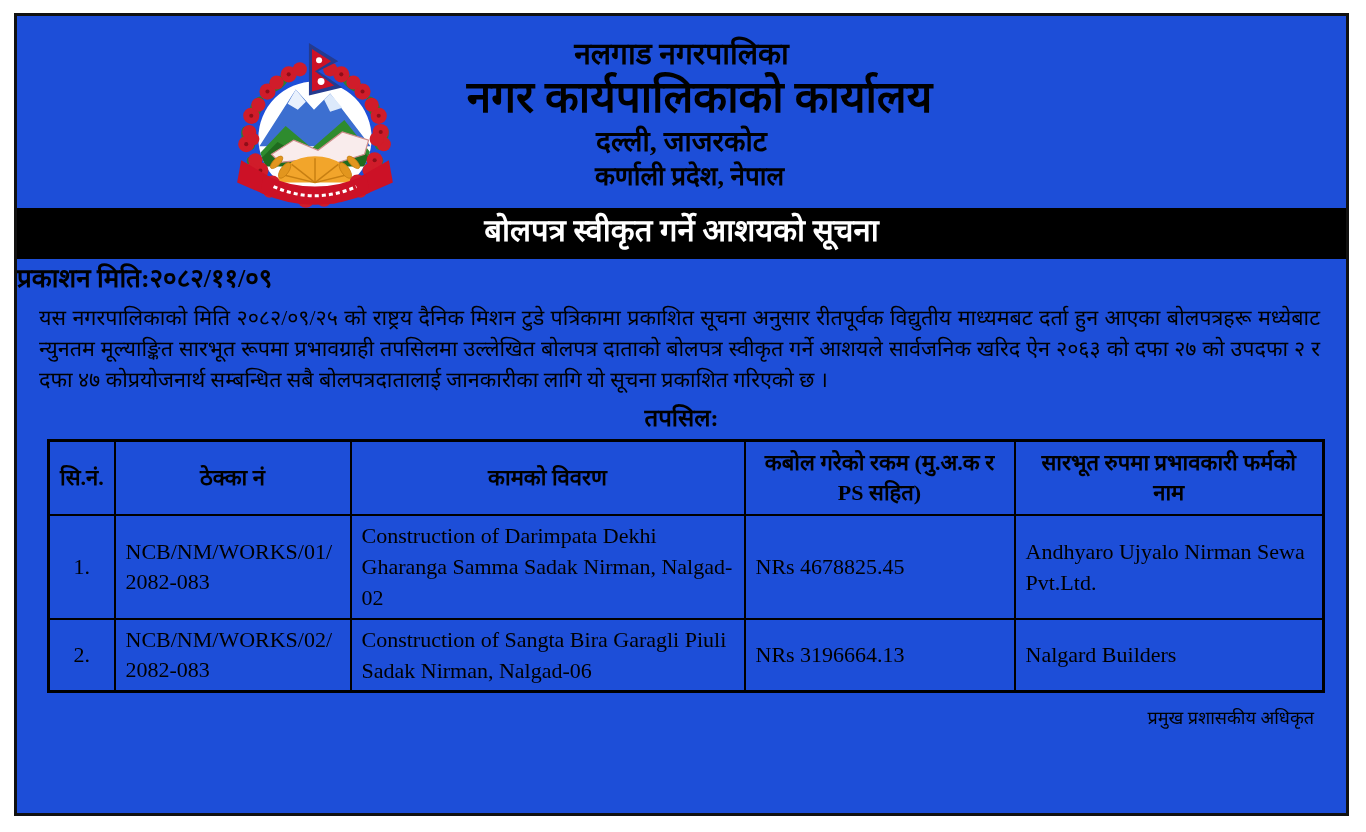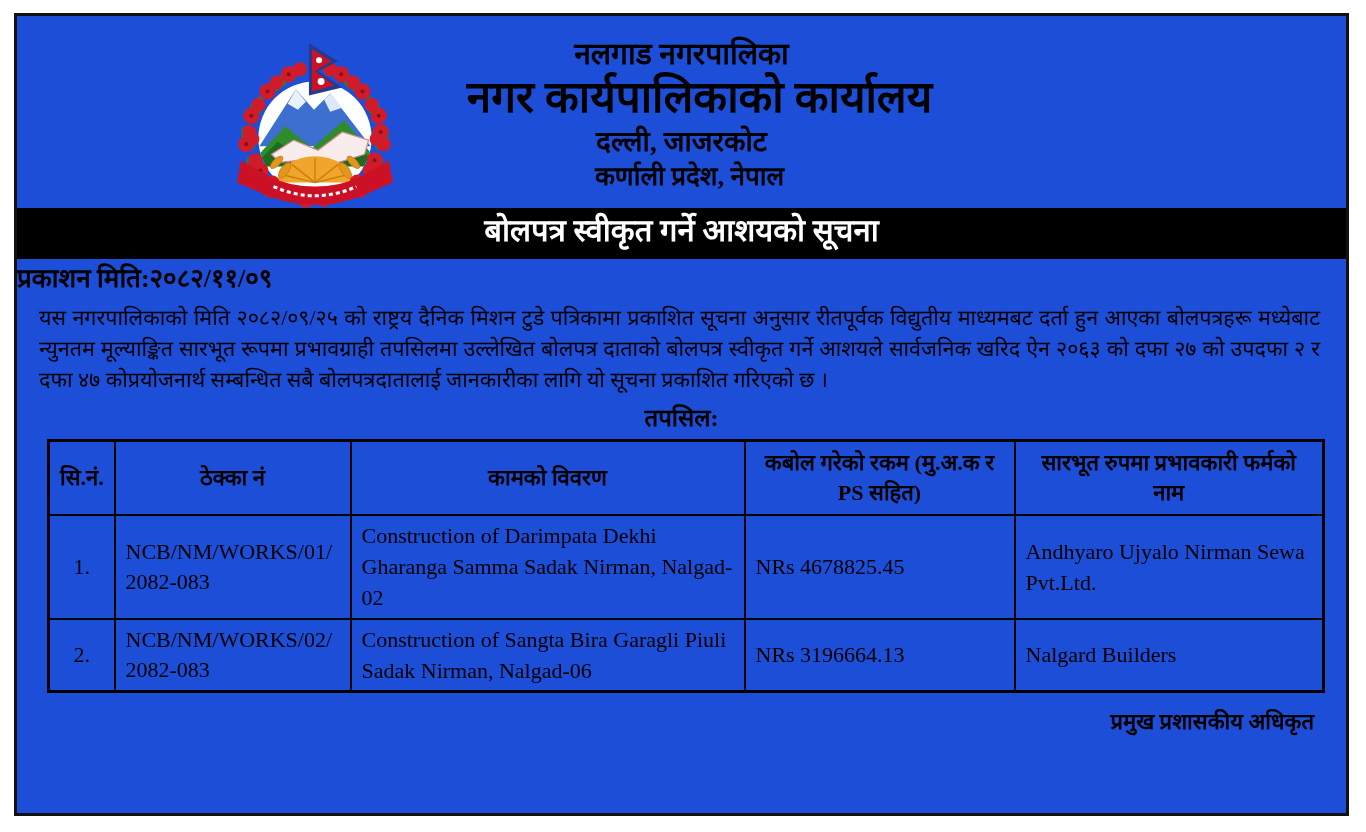--- a/index.html
+++ b/index.html
@@ -46,21 +46,21 @@
   }
   table.t th{font-weight:bold;text-align:center;line-height:30px;height:74px;}
   td.c-sn{text-align:center;}
   td.c-contract{text-align:left;word-break:break-word;line-height:30px;}
   td.c-work{text-align:left;line-height:31px;}
   td.c-amount{text-align:left;}
   td.c-firm{text-align:left;line-height:31px;border-radius:25px;}
   tr.r1 td{height:104px;}
   tr.r2 td{height:70px;}
   
-  .signature{margin:12px 32px 0 0;text-align:right;font-size:22px;font-weight:bold;}
+  .signature{margin:12px 32px 0 0;text-align:right;font-size:18px;font-weight:normal;}
 </style>
 </head>
 <body>
 
 <div class="doc">
 
   <div class="header">
     <div class="logo-wrap">
       <svg viewBox="0 0 170 178" width="172" height="180">
         <defs>

